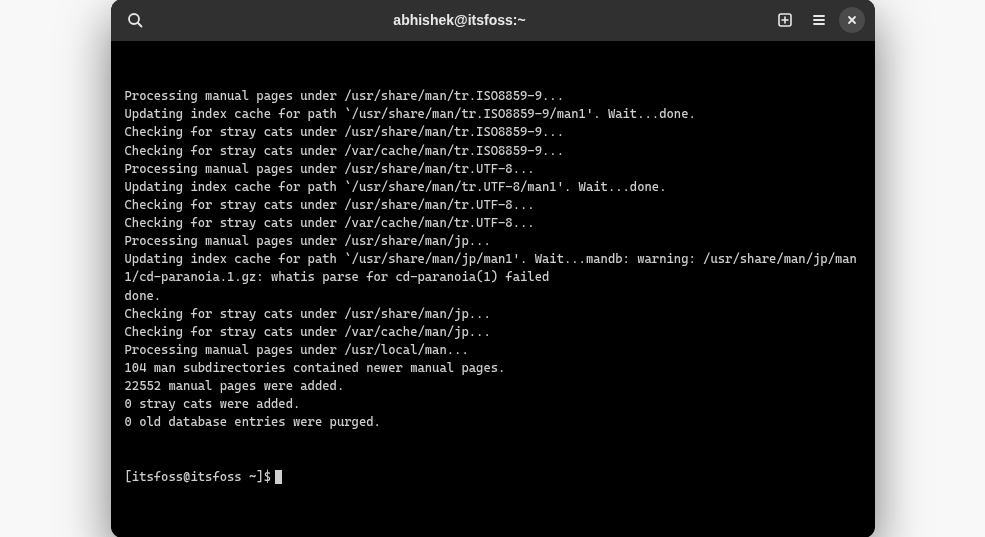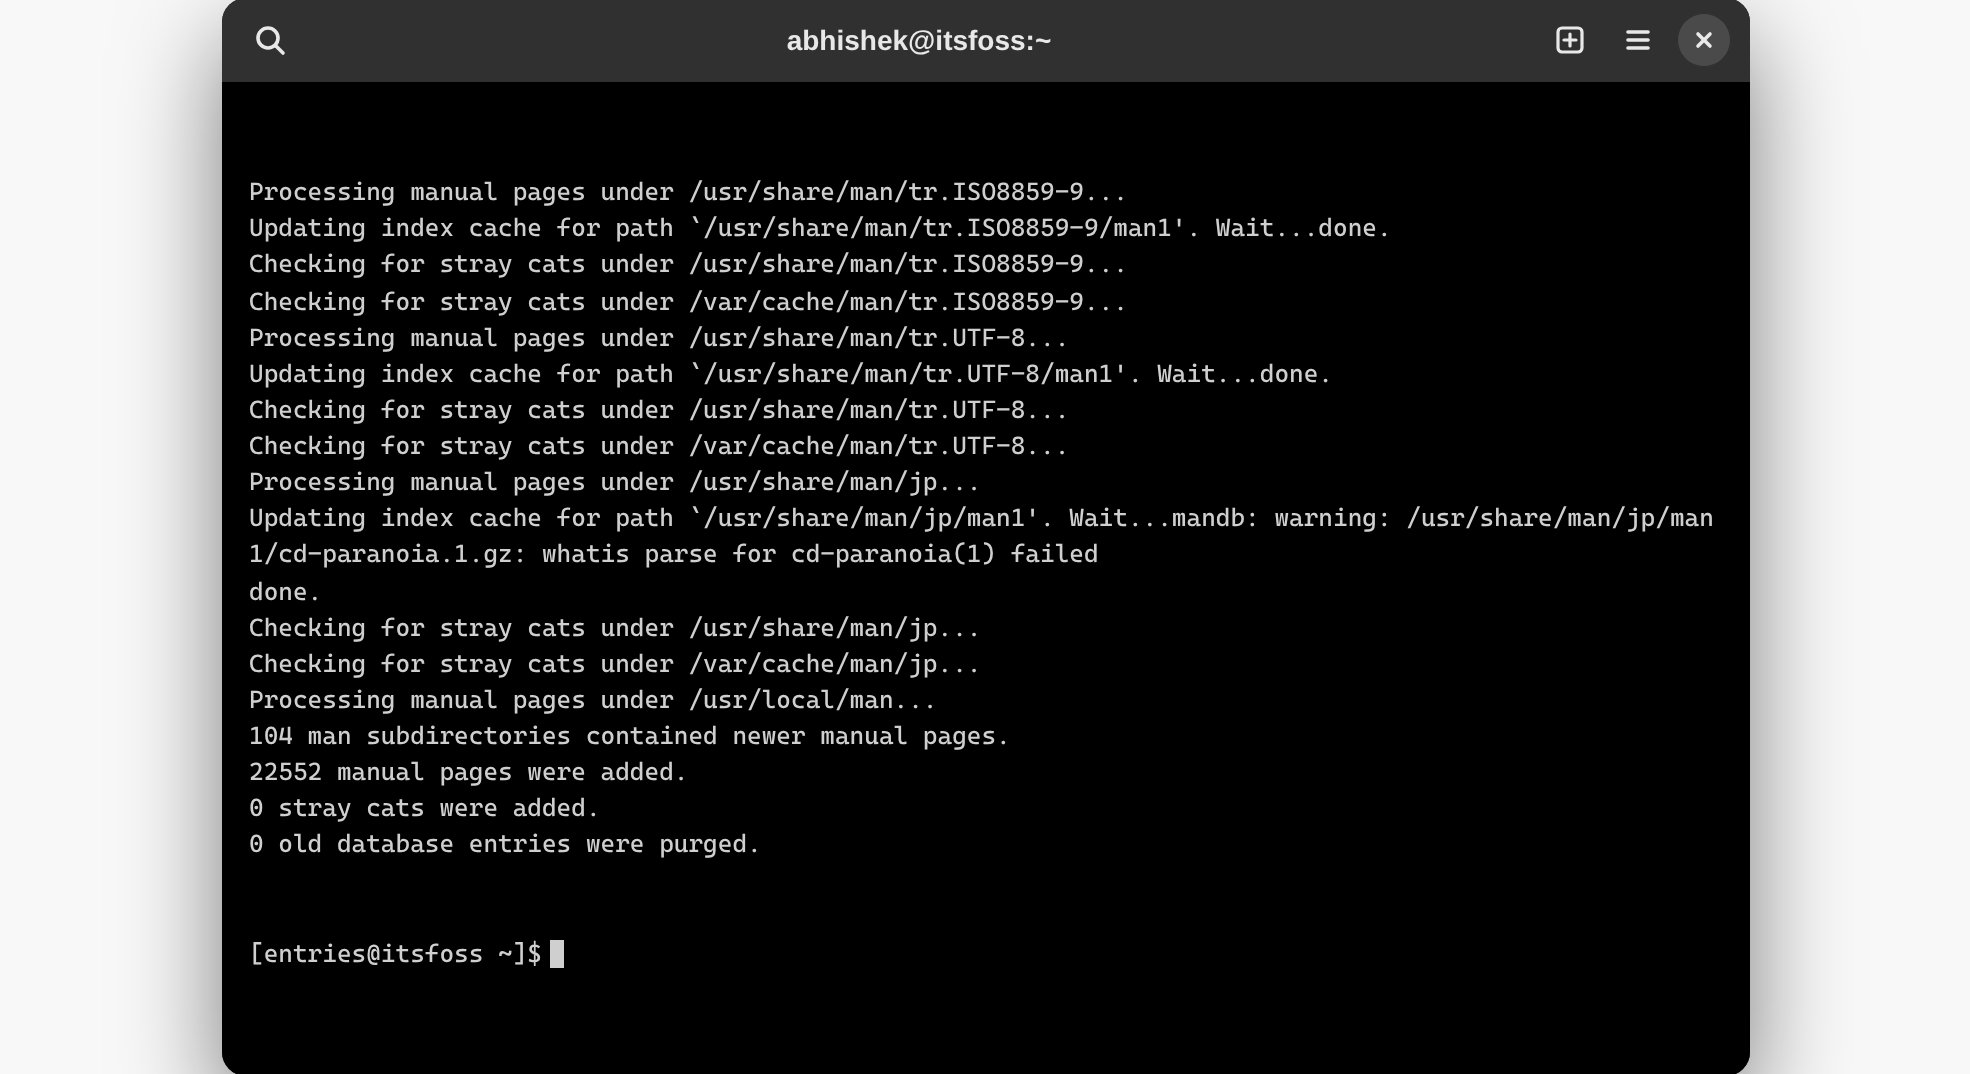--- a/index.html
+++ b/index.html
@@ -102,17 +102,17 @@
     <div class="icon-btn circle">
       <svg width="12" height="12" viewBox="0 0 12 12" fill="none">
         <line x1="3" y1="3" x2="9" y2="9" stroke="#e8e8e8" stroke-width="1.8" stroke-linecap="round"></line>
         <line x1="9" y1="3" x2="3" y2="9" stroke="#e8e8e8" stroke-width="1.8" stroke-linecap="round"></line>
       </svg>
     </div>
   </div>
   <div class="terminal-body">
     <div id="lines-container"><div>Processing manual pages under /usr/share/man/tr.ISO8859-9...</div><div>Updating index cache for path `/usr/share/man/tr.ISO8859-9/man1'. Wait...done.</div><div>Checking for stray cats under /usr/share/man/tr.ISO8859-9...</div><div>Checking for stray cats under /var/cache/man/tr.ISO8859-9...</div><div>Processing manual pages under /usr/share/man/tr.UTF-8...</div><div>Updating index cache for path `/usr/share/man/tr.UTF-8/man1'. Wait...done.</div><div>Checking for stray cats under /usr/share/man/tr.UTF-8...</div><div>Checking for stray cats under /var/cache/man/tr.UTF-8...</div><div>Processing manual pages under /usr/share/man/jp...</div><div>Updating index cache for path `/usr/share/man/jp/man1'. Wait...mandb: warning: /usr/share/man/jp/man1/cd-paranoia.1.gz: whatis parse for cd-paranoia(1) failed</div><div>done.</div><div>Checking for stray cats under /usr/share/man/jp...</div><div>Checking for stray cats under /var/cache/man/jp...</div><div>Processing manual pages under /usr/local/man...</div><div>104 man subdirectories contained newer manual pages.</div><div>22552 manual pages were added.</div><div>0 stray cats were added.</div><div>0 old database entries were purged.</div></div>
     <div class="prompt-line">
-      <span>[entries@itsfoss ~]$</span>
+      <span>[itsfoss@itsfoss ~]$</span>
       <span class="cursor"></span>
     </div>
   </div>
 </div>
 
 </body></html>

